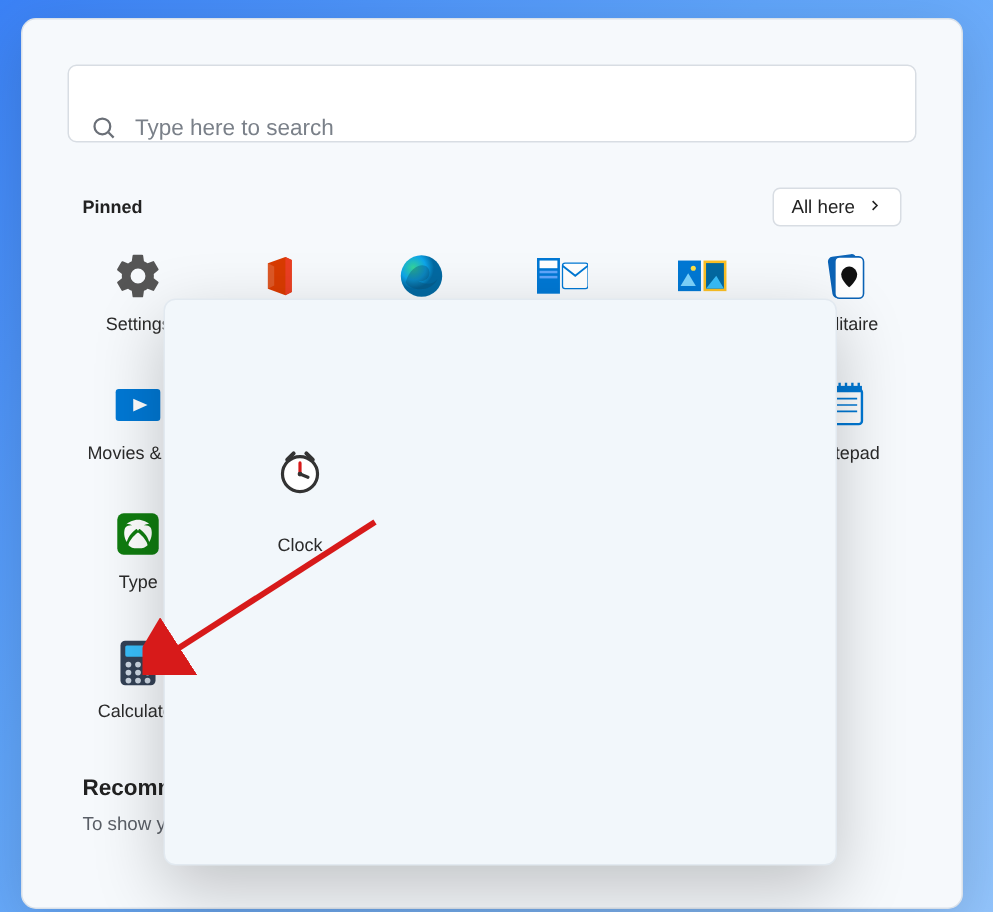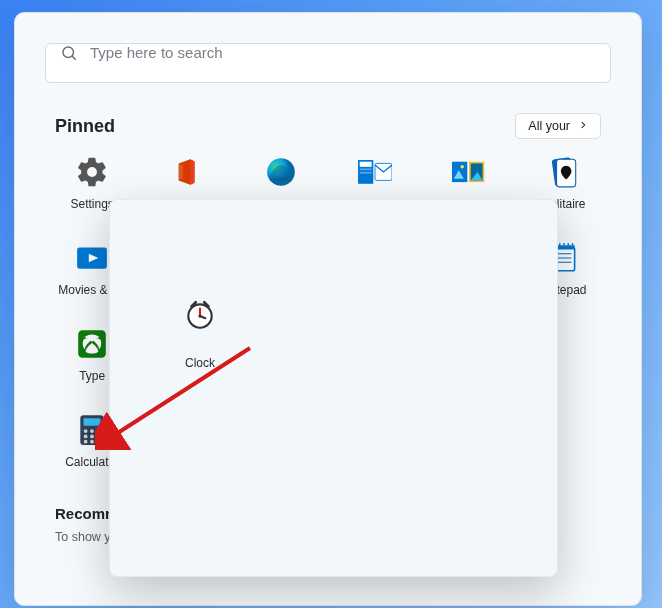--- a/index.html
+++ b/index.html
@@ -14,45 +14,45 @@
     top: 12px;
     width: 628px;
     height: 594px;
     background: #f6f9fc;
     border-radius: 10px;
     border: 1px solid #d9e1ea;
     box-shadow: 0 10px 40px rgba(0,0,0,0.15);
     padding: 30px 30px 0 30px;
   }
   .search-box {
-    height: 40px;
+    height: 52px;
     background: #ffffff;
     border: 1px solid #d8dde3;
     border-radius: 6px;
     display: flex;
-    align-items: flex-start;
+    align-items: flex-end;
     padding: 0 14px;
     gap: 12px;
   }
   .search-box input {
     border: none;
     outline: none;
     flex: 1;
     font-size: 15px;
     color: #3a3a3a;
     background: transparent;
   }
   .search-box input::placeholder { color: #7a8089; }
   .pinned-head {
     display: flex;
     align-items: center;
     justify-content: space-between;
     margin: 30px 10px 12px 10px;
   }
-  .pinned-head h3 { font-size: 18px; font-weight: 600; color: #222; }
+  .pinned-head h3 { font-size: 12px; font-weight: 600; color: #222; }
   .all-apps {
     display: flex; align-items: center; gap: 8px;
     background: #ffffff;
     border: 1px solid #d8dde3;
     border-radius: 5px;
     padding: 5px 12px;
     font-size: 12.5px;
     color: #222;
   }
   .grid {
@@ -132,21 +132,21 @@
         <circle cx="11" cy="11" r="7"></circle>
           <line x1="21" y1="21" x2="16.5" y2="16.5"></line>
       </svg>
     </span>
     <input type="text" placeholder="Type here to search" style="">
   </div>
 
   <div class="pinned-head">
     <h3>Pinned</h3>
     <div class="all-apps">
-      <span>All your</span>
+      <span>All here</span>
       <span>
         <svg width="10" height="10" viewBox="0 0 24 24" fill="none" stroke="#222" stroke-width="2.5">
           <polyline points="9 5 16 12 9 19"></polyline>
         </svg>
       </span>
     </div>
   </div>
 
   <div class="grid">
 

